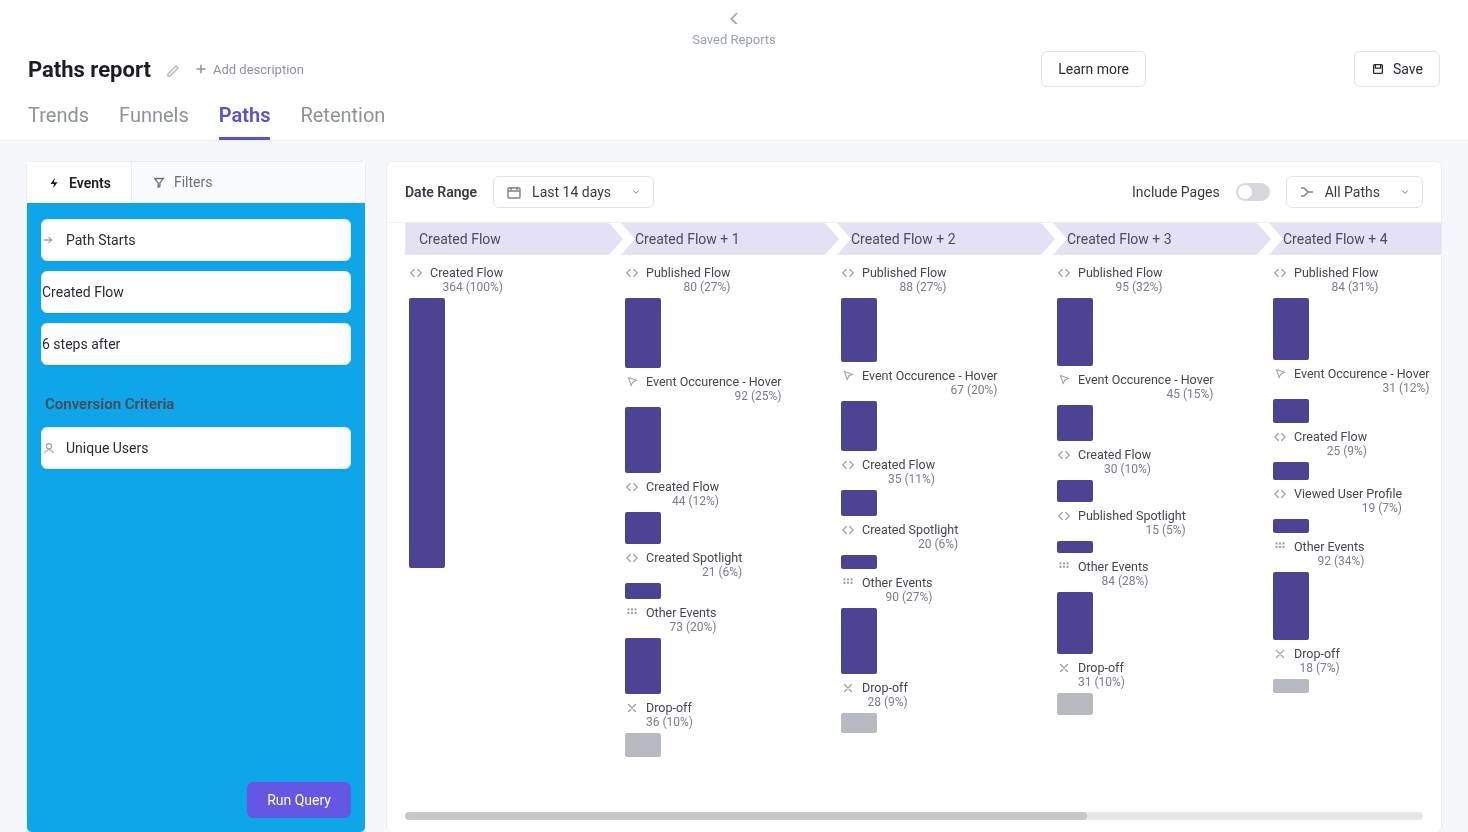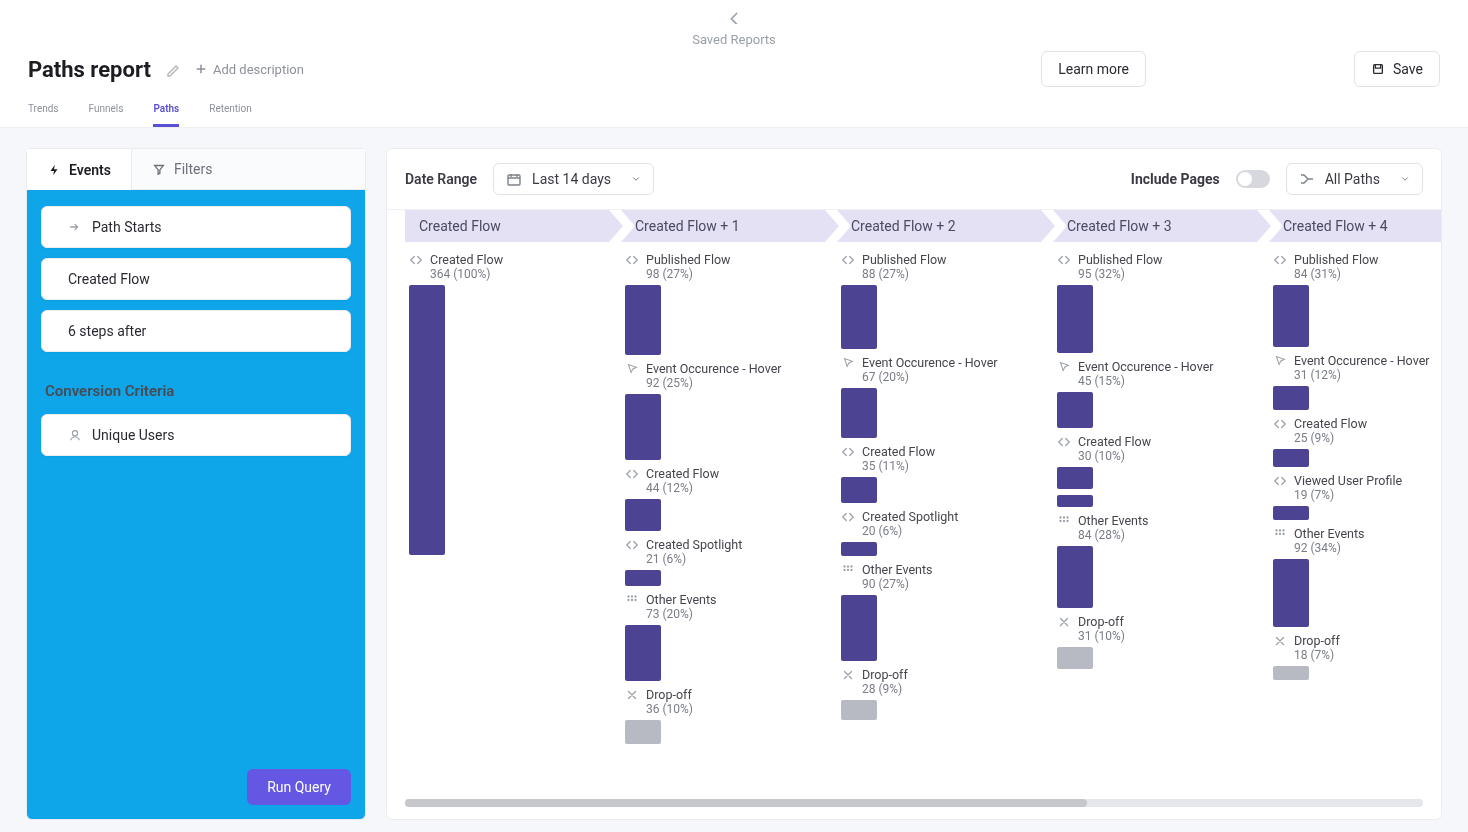--- a/index.html
+++ b/index.html
@@ -7,31 +7,31 @@
   .topbar { background: #fff; padding: 10px 28px 0 28px; border-bottom: 1px solid #eee; }
   .back-row { display: flex; align-items: center; gap: 8px; color: #9aa0a8; font-size: 13px; margin-bottom: 4px; flex-direction: column; }
   .back-row svg { width: 14px; height: 14px; }
   .title-row { display: flex; align-items: center; gap: 14px; }
   .title-row h1 { font-size: 22px; font-weight: 700; color: #1c1c22; }
   .edit-icn { width: 16px; height: 16px; color: #b5b8be; }
   .add-desc { color: #8d919a; font-size: 13px; display: flex; align-items: center; gap: 6px; cursor: pointer; }
   .spacer { flex: 1; }
   .btn-outline { background: #fff; border: 1px solid #e0e2e8; border-radius: 6px; padding: 9px 16px; font-size: 14px; color: #2a2a32; cursor: pointer; display: inline-flex; align-items: center; gap: 8px; }
   .tabs { display: flex; gap: 30px; margin-top: 16px; }
-  .tab { padding: 0 0 10px 0; font-size: 10px; color: #8d919a; cursor: pointer; border-bottom: 3px solid transparent; }
+  .tab { padding: 0 0 10px 0; font-size: 20px; color: #8d919a; cursor: pointer; border-bottom: 3px solid transparent; }
   .tab.active { color: #5a50d3; border-bottom-color: #5a50d3; font-weight: 600; }
 
   .workarea { display: flex; gap: 20px; padding: 20px 26px; height: calc(832px - 120px); }
   .sidebar { width: 340px; background: #0ea5e9; border-radius: 6px; border: 1px solid #ececf0; display: flex; flex-direction: column; }
   .side-tabs { display: flex; }
   .side-tab { flex: none; padding: 12px 20px; display: flex; align-items: center; gap: 8px; font-size: 14px; cursor: pointer; color: #6c707a; border-bottom: 1px solid #ececf0; background: #fafbfc; }
   .side-tab.active { background: #fff; font-weight: 600; color: #1c1c22; border-right: 1px solid #ececf0; border-bottom: none; }
   .side-tab svg { width: 14px; height: 14px; }
   .side-body { padding: 16px 14px; display: flex; flex-direction: column; gap: 10px; flex: 1; }
-  .card { background: #fff; border: 1px solid #ececf0; border-radius: 6px; padding: 12px 26px; display: flex; align-items: center; gap: 10px; font-size: 14px; color: #2a2a32; box-shadow: 0 1px 2px rgba(0,0,0,0.03); }
+  .card { background: #fff; border: 1px solid #ececf0; border-radius: 6px; padding: 12px 0; display: flex; align-items: center; gap: 10px; font-size: 14px; color: #2a2a32; box-shadow: 0 1px 2px rgba(0,0,0,0.03); }
   .card svg { width: 14px; height: 14px; color: #9aa0a8; }
   .section-label { font-size: 15px; font-weight: 600; color: #4a4a52; margin-top: 20px; margin-bottom: 4px; padding-left: 4px; }
   .side-footer { padding: 14px; display: flex; justify-content: flex-end; }
   .btn-primary { background: #6457e3; color: #fff; border: none; border-radius: 6px; padding: 10px 20px; font-size: 14px; cursor: pointer; }
 
   .canvas { flex: 1; background: #fff; border-radius: 6px; border: 1px solid #ececf0; display: flex; flex-direction: column; overflow: hidden; }
   .canvas-top { display: flex; align-items: center; gap: 16px; padding: 14px 18px; border-bottom: 1px solid #f0f0f4; }
   .lbl { font-size: 14px; color: #3a3a44; font-weight: 600; }
   .select-box { border: 1px solid #e0e2e8; border-radius: 6px; padding: 7px 12px; display: flex; align-items: center; gap: 10px; font-size: 14px; color: #3a3a44; cursor: pointer; justify-content: flex-end; }
   .select-box svg { width: 16px; height: 16px; color: #7c818b; }
@@ -42,21 +42,21 @@
   .path-wrap { flex: 1; overflow: auto; padding: 0 18px 18px 18px; position: relative; }
   .steps-row { display: flex; gap: 0; min-width: 1080px; }
   .step-col { flex: 1; min-width: 216px; }
   .step-head { background: #e3e1f3; color: #4a4a62; font-size: 14px; padding: 8px 14px; position: relative; clip-path: polygon(0 0, calc(100% - 14px) 0, 100% 50%, calc(100% - 14px) 100%, 0 100%, 14px 50%); margin-right: -2px; }
   .step-col:first-child .step-head { clip-path: polygon(0 0, calc(100% - 14px) 0, 100% 50%, calc(100% - 14px) 100%, 0 100%); }
   .step-body { padding: 10px 8px 10px 4px; }
   .evt { margin-bottom: 6px; }
   .evt-head { display: flex; align-items: flex-start; gap: 7px; font-size: 12px; color: #5a5d68; }
   .evt-head svg { width: 14px; height: 14px; color: #9aa0a8; flex-shrink: 0; margin-top: 1px; }
   .evt-name { font-size: 12.5px; color: #45454d; }
-  .evt-val { font-size: 12px; color: #7a7d87; }
+  .evt-val { font-size: 12px; color: #7a7d87; text-align: right; }
   .bar { background: #4d4393; border-radius: 2px; margin-top: 4px; }
   .bar.drop { background: #b7bac2; }
   .scrollbar { height: 8px; background: #e6e7eb; border-radius: 4px; margin: 0 18px 12px 18px; position: relative; }
   .scrollbar::after { content:""; position:absolute; left:0; top:0; width:67%; height:100%; background:#c5c7cd; border-radius:4px; }
 </style>
 </head>
 <body>
 
 <svg width="0" height="0" style="position:absolute">
   <defs>
@@ -202,21 +202,21 @@
       <div class="select-box">
         <svg viewBox="0 0 16 16">
             <use href="#i-cal"></use>
           </svg>
         <span>Last 14 days</span>
         <svg class="chev" viewBox="0 0 16 16">
             <use href="#i-chev"></use>
           </svg>
       </div>
       <div class="spacer"></div>
-      <span class="lbl" style="font-weight:700">Include Pages</span>
+      <span class="lbl" style="font-weight:400">Include Pages</span>
       <div class="toggle"></div>
       <div class="select-box">
         <svg viewBox="0 0 16 16">
             <use href="#i-sankey"></use>
           </svg>
         <span>All Paths</span>
         <svg class="chev" viewBox="0 0 16 16">
             <use href="#i-chev"></use>
           </svg>
       </div>
@@ -243,21 +243,21 @@
           <div class="step-col">
             <div class="step-head">Created Flow + 1</div>
             <div class="step-body">
               <div class="evt">
                 <div class="evt-head">
                   <svg viewBox="0 0 16 16">
                     <use href="#i-code"></use>
                   </svg>
                   <div>
                     <div class="evt-name">Published Flow</div>
-                    <div class="evt-val">98 (27%)</div>
+                    <div class="evt-val">80 (27%)</div>
                   </div>
                 </div>
                 <div class="bar" style="width: 36px; height: 70px;"></div>
               </div>
               <div class="evt">
                 <div class="evt-head">
                   <svg viewBox="0 0 16 16">
                     <use href="#i-cursor"></use>
                   </svg>
                   <div>
@@ -427,20 +427,29 @@
                     <use href="#i-code"></use>
                   </svg>
                   <div>
                     <div class="evt-name">Created Flow</div>
                     <div class="evt-val">30 (10%)</div>
                   </div>
                 </div>
                 <div class="bar" style="width: 36px; height: 22px;"></div>
               </div>
               <div class="evt">
+                <div class="evt-head">
+                  <svg viewBox="0 0 16 16">
+                    <use href="#i-code"></use>
+                  </svg>
+                  <div>
+                    <div class="evt-name">Published Spotlight</div>
+                    <div class="evt-val">15 (5%)</div>
+                  </div>
+                </div>
                 <div class="bar" style="width: 36px; height: 12px;"></div>
               </div>
               <div class="evt">
                 <div class="evt-head">
                   <svg viewBox="0 0 16 16">
                     <use href="#i-grid"></use>
                   </svg>
                   <div>
                     <div class="evt-name">Other Events</div>
                     <div class="evt-val">84 (28%)</div>

